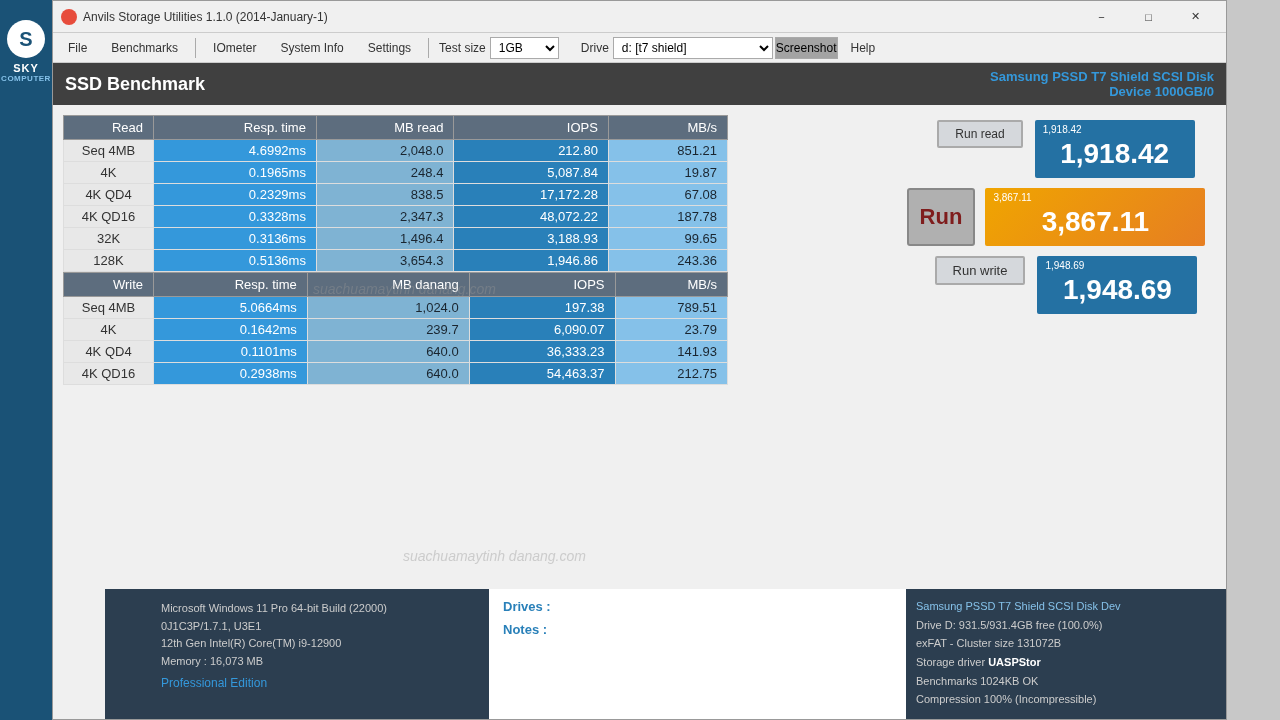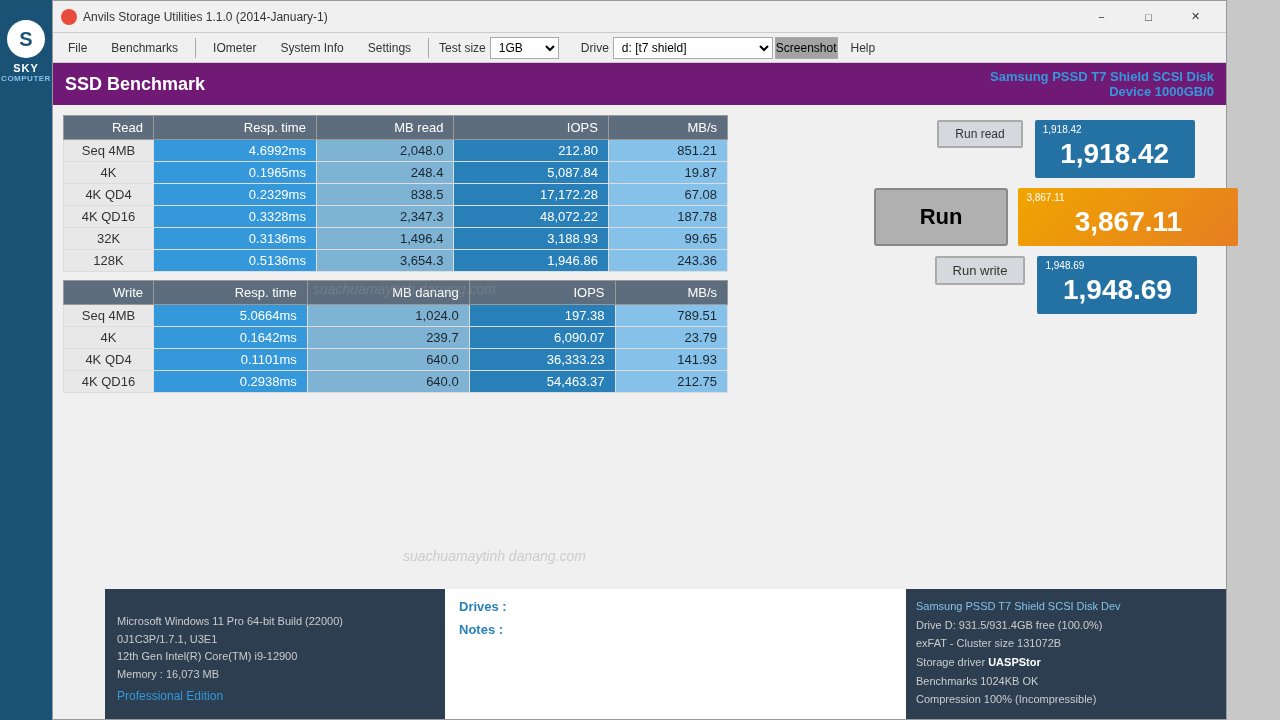--- a/index.html
+++ b/index.html
@@ -180,21 +180,21 @@
 
     .logo-text-computer {
       color: #85c1e9;
       font-size: 8px;
       font-weight: bold;
       letter-spacing: 0.5px;
       text-align: center;
     }
 
     .bench-header {
-      background: #701a75;
+      background: #404040;
       color: white;
       padding: 6px 12px;
       display: flex;
       justify-content: space-between;
       align-items: center;
     }
 
     .bench-title {
       font-size: 18px;
       font-weight: bold;
@@ -216,21 +216,20 @@
 
     
     .tables-area {
       flex: 1;
     }
 
     
     .bench-table {
       width: 665px;
       border-collapse: collapse;
-      margin-bottom: 8px;
     }
 
     .bench-table th {
       background: #5d6d7e;
       color: white;
       padding: 4px 10px;
       text-align: right;
       font-size: 13px;
       font-weight: normal;
       border: 1px solid #999;
@@ -328,27 +327,27 @@
 
     .score-value {
       font-size: 28px;
       font-weight: bold;
       text-align: center;
       display: block;
       margin-top: 10px;
     }
 
     .run-main-btn {
-      padding: 14px 44px;
+      padding: 14px 11px;
       background: #b0b0b0;
       border: 2px solid #888;
       cursor: pointer;
       font-size: 22px;
       font-weight: bold;
-      color: #000000;
+      color: #7f1d1d;
       border-radius: 3px;
     }
 
     .run-write-btn {
       padding: 5px 16px;
       background: #d5d8dc;
       border: 2px solid #aaa;
       cursor: pointer;
       font-size: 13px;
       color: #333;
@@ -363,24 +362,25 @@
       bottom: 0;
       left: 52px;
       right: 0;
       height: 130px;
       background: #2c3e50;
       display: flex;
     }
 
     .bottom-sysinfo {
       width: 340px;
-      padding: 24px 12px;
+      padding: 11px 12px;
       color: #ccc;
       font-size: 11px;
       line-height: 1.6;
+      margin-left: 44px;
     }
 
     .bottom-sysinfo .pro-edition {
       color: #3498db;
       font-size: 12px;
       font-weight: normal;
       margin-top: 4px;
     }
 
     .bottom-drives {

